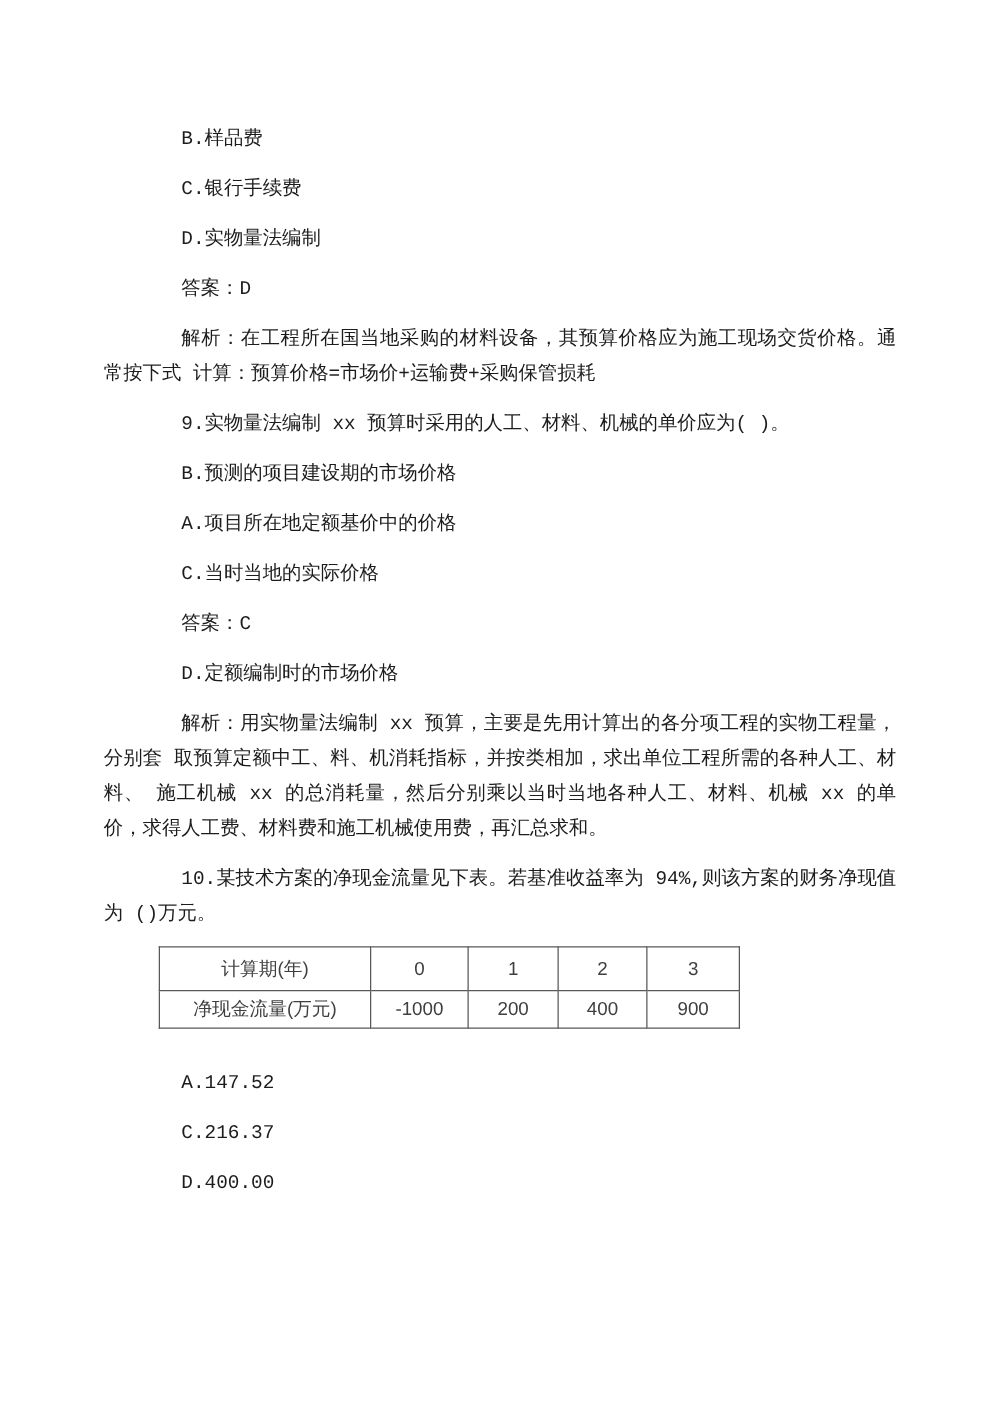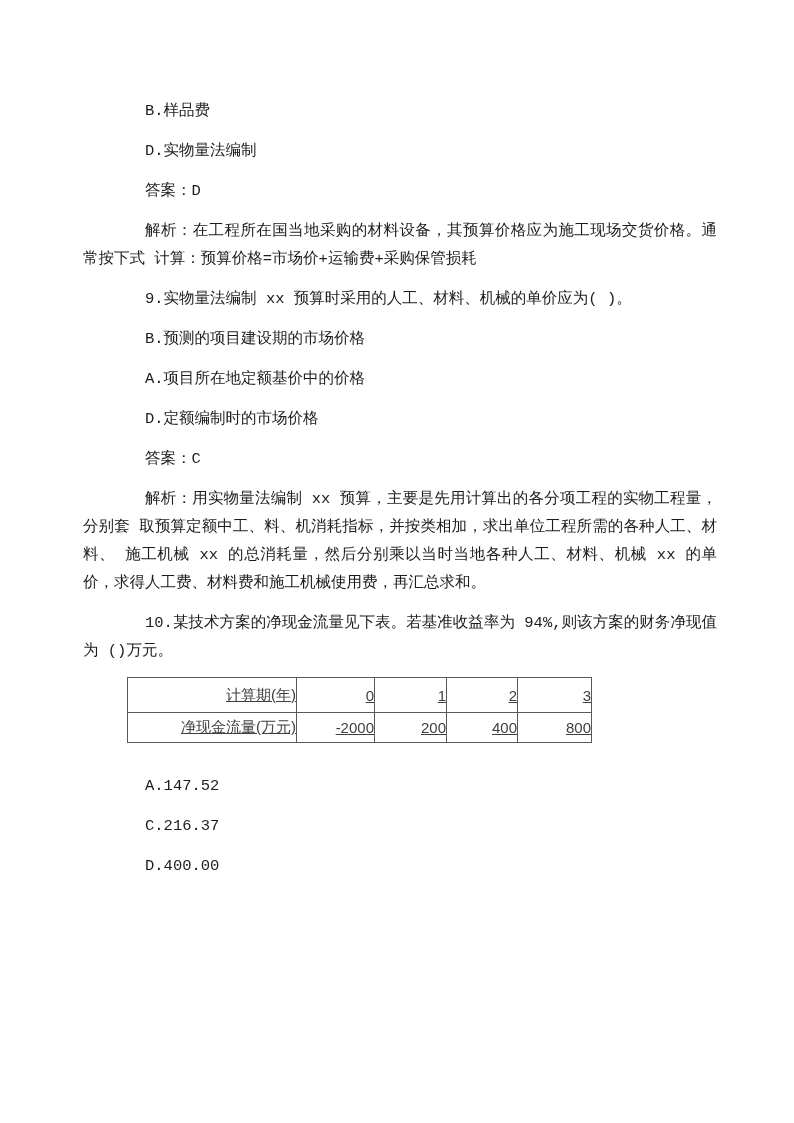--- a/index.html
+++ b/index.html
@@ -24,44 +24,45 @@
   table.cashflow {
     border-collapse: collapse;
     table-layout: fixed;
     margin: 8px 0 29px 44px;
     font-family: "Liberation Sans", "DejaVu Sans", sans-serif;
     font-size: 15px;
     color: #3f3f3f;
   }
   table.cashflow td {
     border: 1px solid #595959;
-    text-align: right;
+    text-align: center;
     vertical-align: middle;
     padding: 0;
     overflow: hidden;
-    text-decoration: underline;
   }
   tr.row-header { height: 35px; }
   tr.row-data   { height: 30px; }
 </style>
 </head>
 <body>
 
 <div class="page">
 
   <p>B.样品费</p>
+  <p>C.银行手续费</p>
   <p>D.实物量法编制</p>
   <p>答案：D</p>
   <p>解析：在工程所在国当地采购的材料设备，其预算价格应为施工现场交货价格。通常按下式 计算：预算价格=市场价+运输费+采购保管损耗</p>
 
   <p>9.实物量法编制 xx 预算时采用的人工、材料、机械的单价应为( )。</p>
   <p>B.预测的项目建设期的市场价格</p>
   <p>A.项目所在地定额基价中的价格</p>
+  <p>C.当时当地的实际价格</p>
+  <p>答案：C</p>
   <p>D.定额编制时的市场价格</p>
-  <p>答案：C</p>
   <p>解析：用实物量法编制 xx 预算，主要是先用计算出的各分项工程的实物工程量，分别套 取预算定额中工、料、机消耗指标，并按类相加，求出单位工程所需的各种人工、材料、 施工机械 xx 的总消耗量，然后分别乘以当时当地各种人工、材料、机械 xx 的单价，求得人工费、材料费和施工机械使用费，再汇总求和。</p>
 
   <p>10.某技术方案的净现金流量见下表。若基准收益率为 94%,则该方案的财务净现值为 ()万元。</p>
 
   <table class="cashflow">
     <colgroup>
       <col style="width:169px">
       <col style="width:78px">
       <col style="width:72px">
       <col style="width:71px">
@@ -70,24 +71,24 @@
     <tbody>
         <tr class="row-header">
       <td>计算期(年)</td>
       <td>0</td>
       <td>1</td>
       <td>2</td>
       <td>3</td>
     </tr>
     <tr class="row-data">
       <td>净现金流量(万元)</td>
-      <td>-2000</td>
+      <td>-1000</td>
       <td>200</td>
       <td>400</td>
-      <td>800</td>
+      <td>900</td>
     </tr>
   </tbody>
     </table>
 
   <p>A.147.52</p>
   <p>C.216.37</p>
   <p>D.400.00</p>
 
 </div>
 

